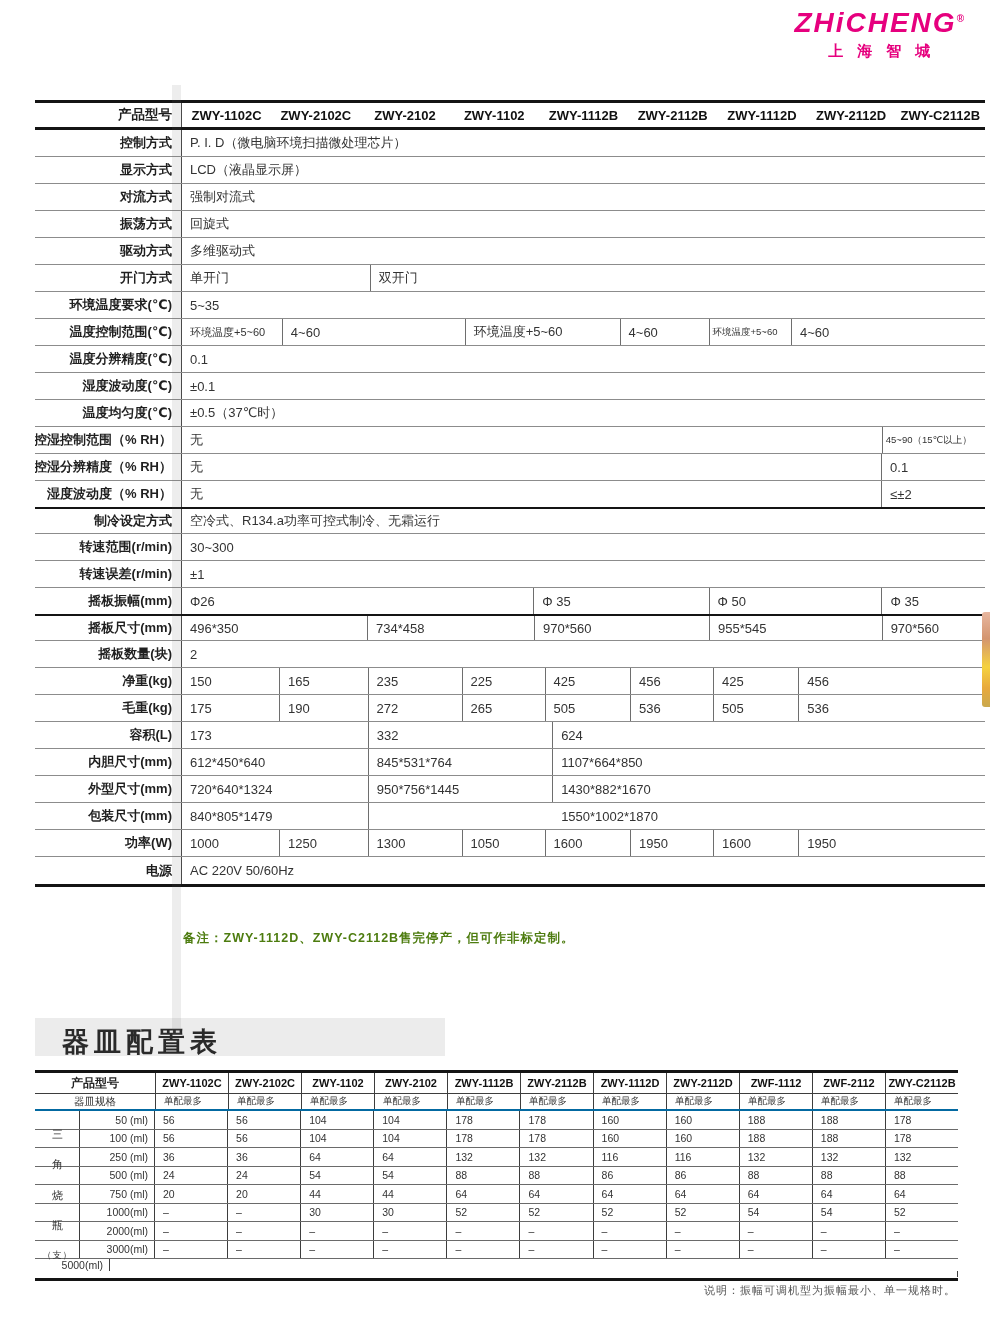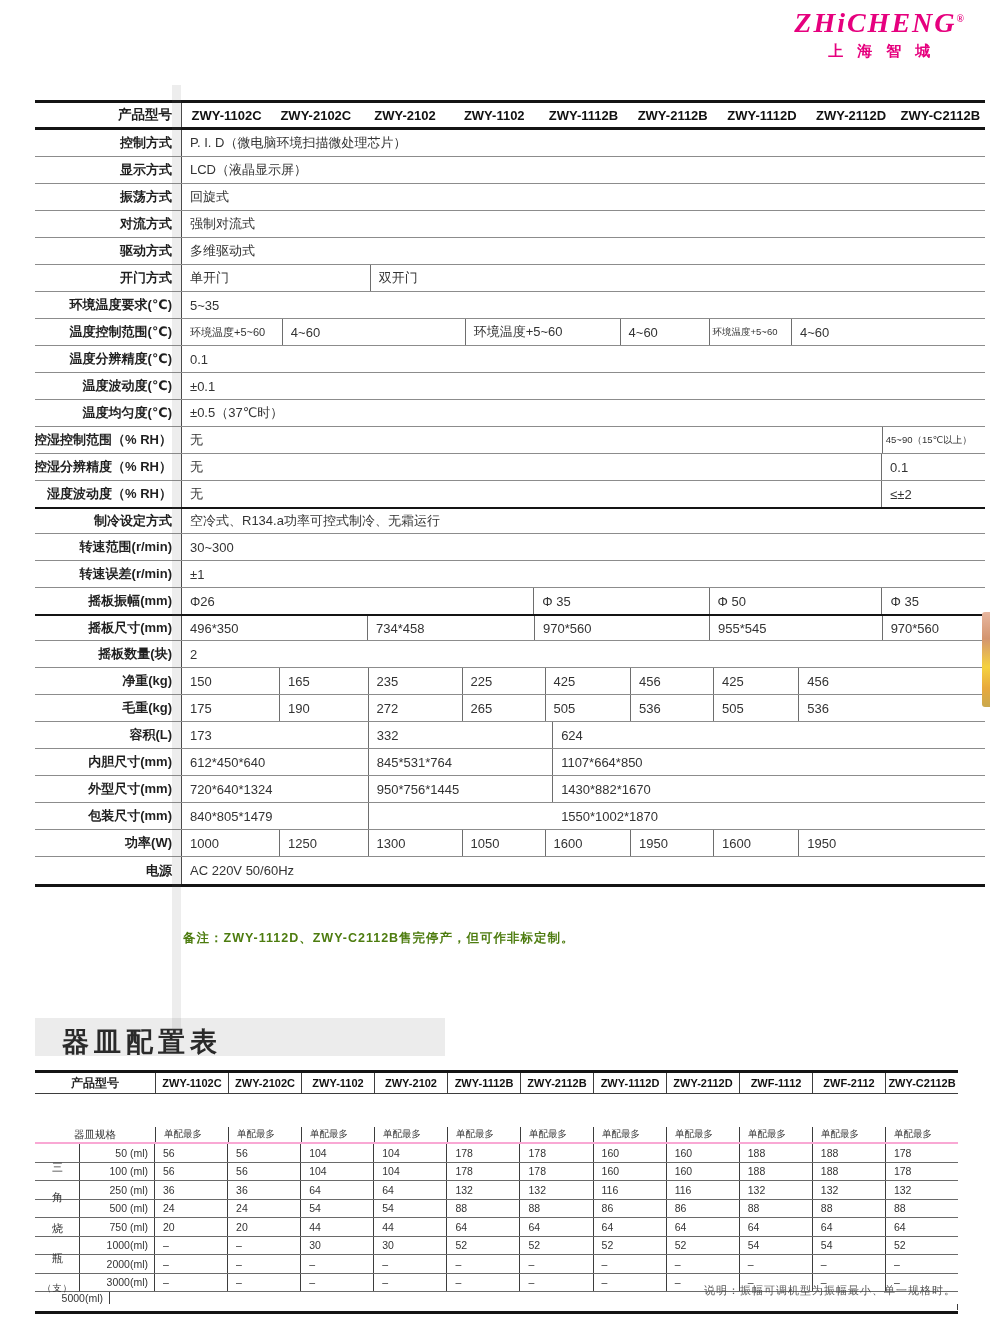--- a/index.html
+++ b/index.html
@@ -10,21 +10,21 @@
     font-family: "Liberation Sans", "DejaVu Sans", sans-serif;
     color: #2b2b2b;
     overflow: hidden;
   }
 
   
   .logo { position: absolute; top: 8px; right: 24px; text-align: center; color: #e6007e; }
   .logo-brand {
     font-size: 28px; font-weight: bold; font-style: italic;
     letter-spacing: 2px; line-height: 1.1;
-    font-family: Liberation Serif, serif;
+    font-family: Liberation Sans, sans-serif;
   }
   .logo-reg { font-size: 10px; vertical-align: super; font-style: normal; }
   .logo-sub { font-size: 15px; font-weight: bold; letter-spacing: 14px; margin-top: 3px; padding-left: 12px; }
 
   
   .fold-strip {
     position: absolute; left: 172px; top: 85px; width: 9px; height: 950px;
     background: rgba(110,110,110,0.12); pointer-events: none; z-index: 6;
   }
   .edge-photo {
@@ -81,21 +81,21 @@
   .v-h1 { display: flex; height: 21px; border-bottom: 1px solid #3d3d3d; }
   .v-h1-label {
     flex: none; width: 120px; display: flex; align-items: center; justify-content: center;
     font-size: 12px; font-weight: bold; color: #222;
   }
   .v-model {
     flex: 1; display: flex; align-items: center; justify-content: center;
     border-left: 1px solid #3d3d3d; font-size: 11px; font-weight: bold; color: #111;
     white-space: nowrap; overflow: hidden;
   }
-  .v-h2 { display: flex; height: 17px; border-bottom: 2px solid #f9a8d4; margin-top: 33px; }
+  .v-h2 { display: flex; height: 17px; border-bottom: 2px solid #0369a1; }
   .v-h2-label {
     flex: none; width: 120px; display: flex; align-items: center; justify-content: center;
     font-size: 10.5px; color: #333;
   }
   .v-sub {
     flex: 1; display: flex; align-items: center; padding-left: 8px;
     border-left: 1px solid #3d3d3d; font-size: 9.5px; color: #333;
     white-space: nowrap; overflow: hidden;
   }
   .v-body { position: relative; }
@@ -151,26 +151,26 @@
   <div>
       <div class="m-row">
         <div class="m-label">控制方式</div>
         <div class="m-cell" style="flex: 1 1 0%;">P. I. D（微电脑环境扫描微处理芯片）</div>
       </div>
       <div class="m-row">
         <div class="m-label">显示方式</div>
         <div class="m-cell" style="flex: 1 1 0%;">LCD（液晶显示屏）</div>
       </div>
       <div class="m-row">
+        <div class="m-label">对流方式</div>
+        <div class="m-cell" style="flex: 1 1 0%;">强制对流式</div>
+      </div>
+      <div class="m-row">
         <div class="m-label">振荡方式</div>
         <div class="m-cell" style="flex: 1 1 0%;">回旋式</div>
-      </div>
-      <div class="m-row">
-        <div class="m-label">对流方式</div>
-        <div class="m-cell" style="flex: 1 1 0%;">强制对流式</div>
       </div>
       <div class="m-row">
         <div class="m-label">驱动方式</div>
         <div class="m-cell" style="flex: 1 1 0%;">多维驱动式</div>
       </div>
       <div class="m-row">
         <div class="m-label">开门方式</div>
         <div class="m-cell" style="width: 23.4%;">单开门</div>
         <div class="m-cell" style="width: 76.6%;">双开门</div>
       </div>
@@ -185,21 +185,21 @@
         <div class="m-cell" style="width: 19.3%;">环境温度+5~60</div>
         <div class="m-cell" style="width: 11%;">4~60</div>
         <div class="m-cell xs" style="width: 10.3%;">环境温度+5~60</div>
         <div class="m-cell" style="width: 24.1%;">4~60</div>
       </div>
       <div class="m-row">
         <div class="m-label">温度分辨精度(℃)</div>
         <div class="m-cell" style="flex: 1 1 0%;">0.1</div>
       </div>
       <div class="m-row">
-        <div class="m-label">温度波动度(℃)</div>
+        <div class="m-label">湿度波动度(℃)</div>
         <div class="m-cell" style="flex: 1 1 0%;">±0.1</div>
       </div>
       <div class="m-row">
         <div class="m-label">温度均匀度(℃)</div>
         <div class="m-cell" style="flex: 1 1 0%;">±0.5（37℃时）</div>
       </div>
       <div class="m-row">
         <div class="m-label">控湿控制范围（% RH）</div>
         <div class="m-cell" style="width: 87.3%;">无</div>
         <div class="m-cell xs" style="width: 12.7%;">45~90（15℃以上）</div>

